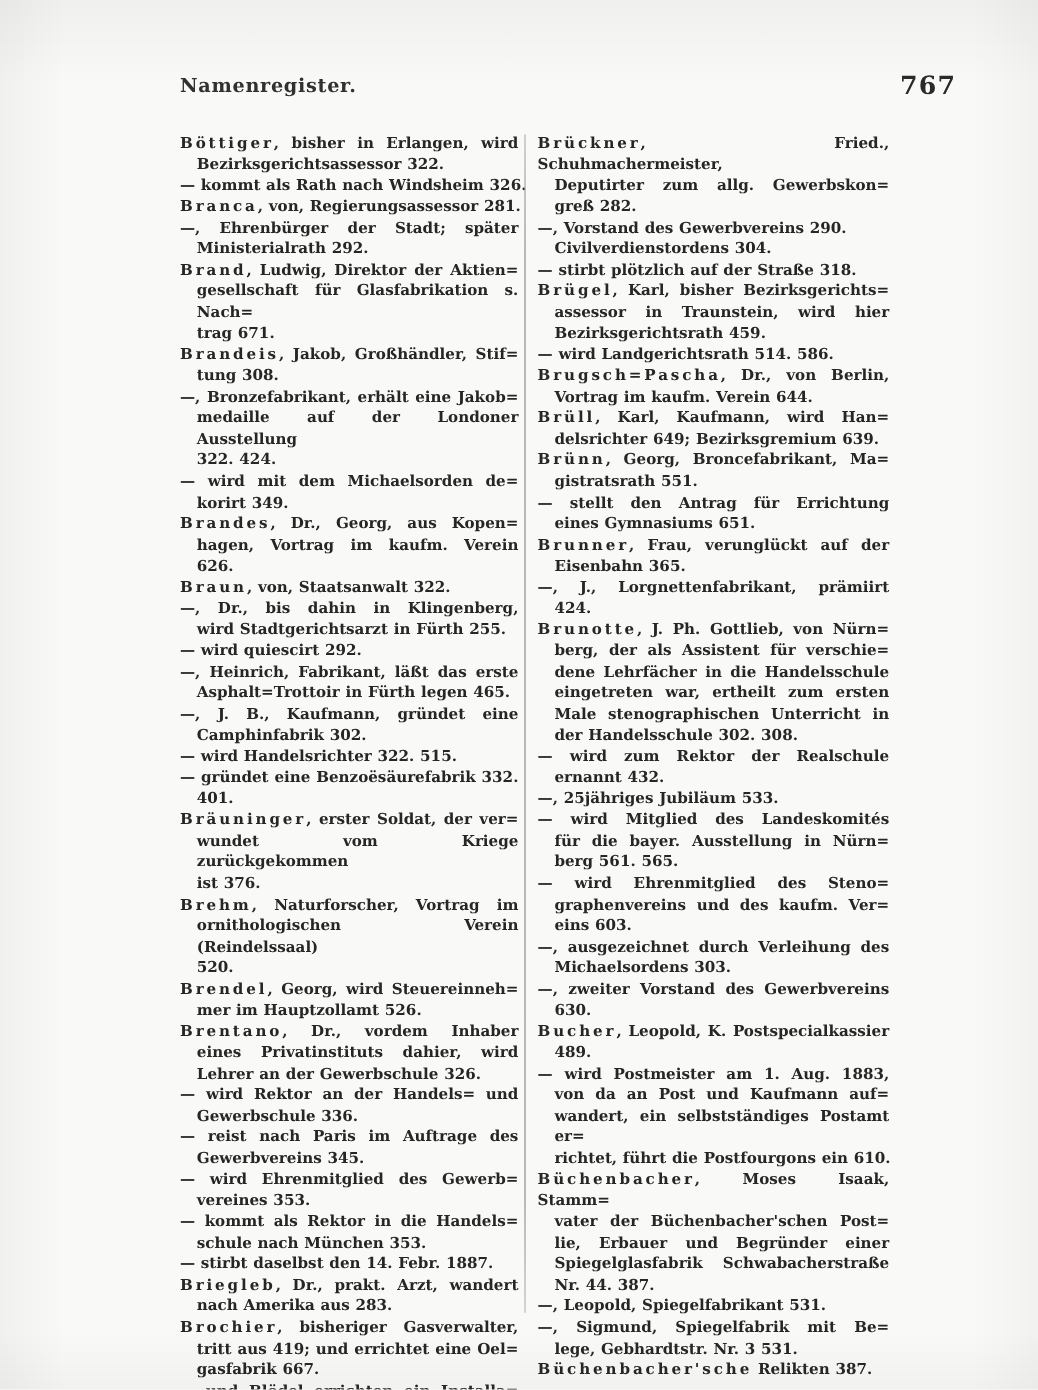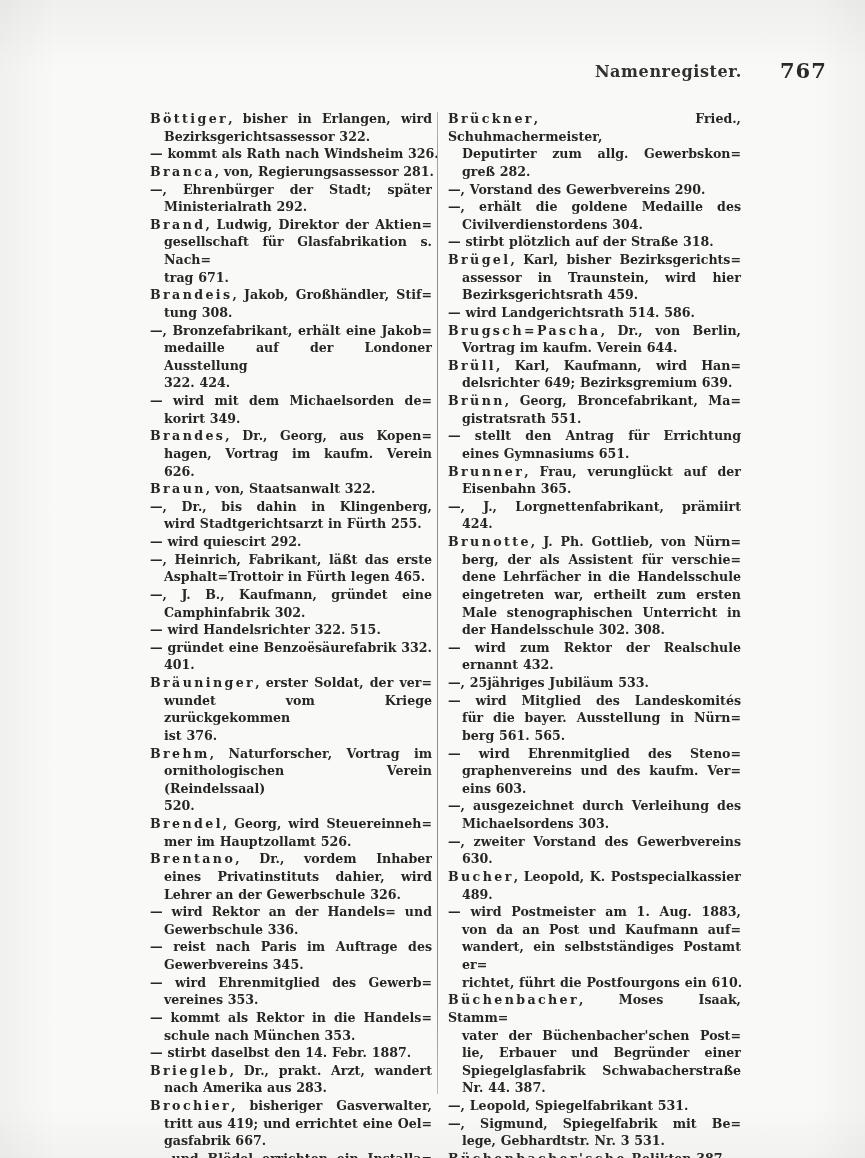--- a/index.html
+++ b/index.html
@@ -16,31 +16,31 @@
     background-image:
       linear-gradient(90deg, rgba(0,0,0,0.035), rgba(0,0,0,0) 55px),
       linear-gradient(270deg, rgba(0,0,0,0.03), rgba(0,0,0,0) 55px),
       linear-gradient(180deg, rgba(0,0,0,0.04), rgba(0,0,0,0) 70px),
       linear-gradient(0deg, rgba(0,0,0,0.03), rgba(0,0,0,0) 50px);
     color:#272625;
   }
   .header{
     position:absolute;
     top:62px;left:150px;width:592px;
-    text-align:right;
+    text-align:left;
   }
   .title{
     font-size:16px;
     font-weight:bold;
     letter-spacing:0.6px;
     color:#33312f;
   }
   .pagenum{
     position:absolute;
-    top:58px;left:780px;
+    top:58px;left:750px;
     font-size:21px;
     font-weight:bold;
     letter-spacing:1px;
     color:#2b2a28;
   }
   .colwrap{
     position:absolute;
     top:110px;left:0;
   }
   .col{
@@ -135,21 +135,20 @@
         <div class="line cont just">tritt aus 419; und errichtet eine Oel=</div>
         <div class="line cont">gasfabrik 667.</div>
         <div class="line just">— und Blödel errichten ein Installa=</div>
       </div>
     <div class="divider"></div>
     <div class="col col-right">
         <div class="line just"><span class="sperr">Brückner</span>, Fried., Schuhmachermeister,</div>
         <div class="line cont just">Deputirter zum allg. Gewerbskon=</div>
         <div class="line cont">greß 282.</div>
         <div class="line">—, Vorstand des Gewerbvereins 290.</div>
-        <div class="line just">—, erhält die goldene Medaille des</div>
         <div class="line cont">Civilverdienstordens 304.</div>
         <div class="line">— stirbt plötzlich auf der Straße 318.</div>
         <div class="line just"><span class="sperr">Brügel</span>, Karl, bisher Bezirksgerichts=</div>
         <div class="line cont just">assessor in Traunstein, wird hier</div>
         <div class="line cont">Bezirksgerichtsrath 459.</div>
         <div class="line">— wird Landgerichtsrath 514. 586.</div>
         <div class="line just"><span class="sperr">Brugsch=Pascha</span>, Dr., von Berlin,</div>
         <div class="line cont">Vortrag im kaufm. Verein 644.</div>
         <div class="line just"><span class="sperr">Brüll</span>, Karl, Kaufmann, wird Han=</div>
         <div class="line cont">delsrichter 649; Bezirksgremium 639.</div>

